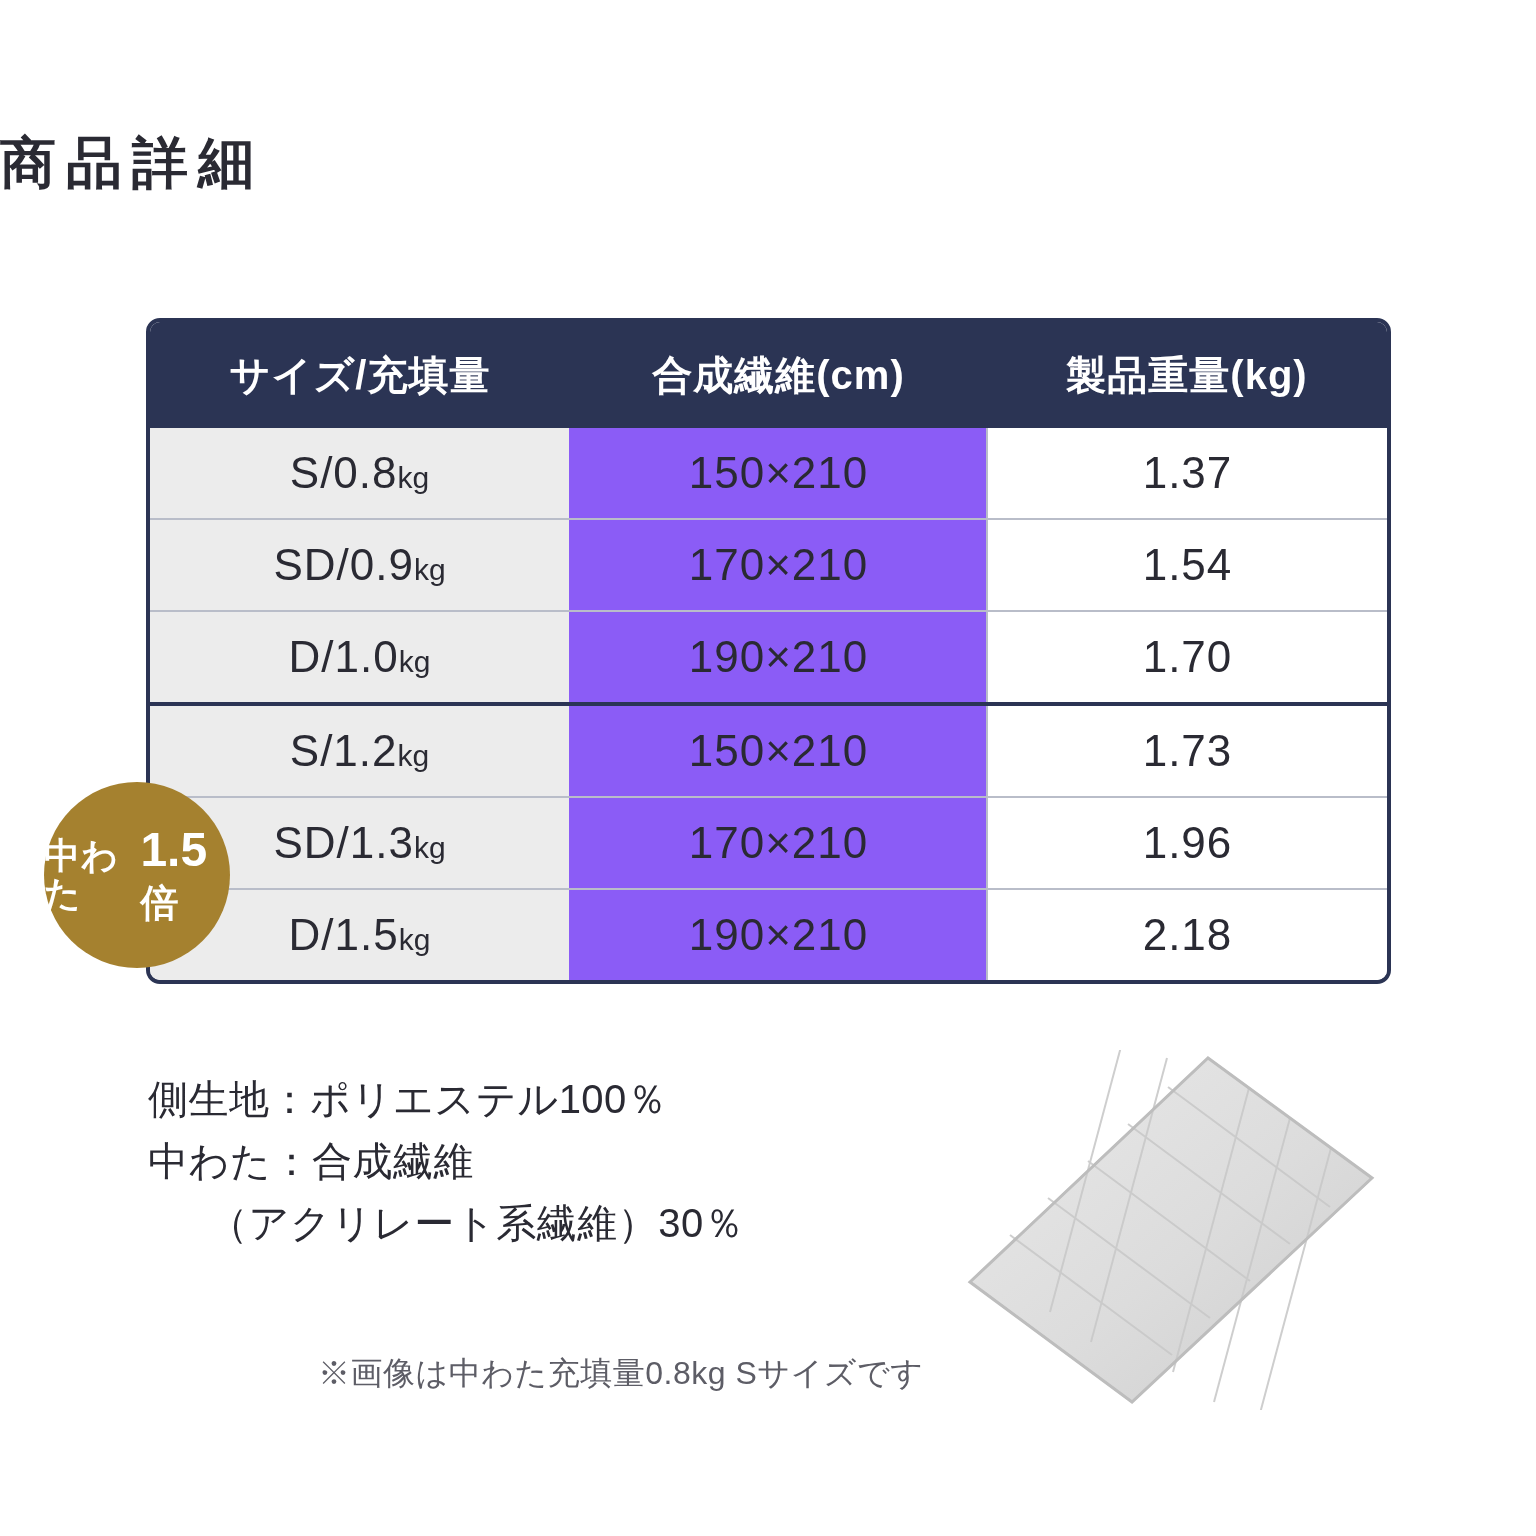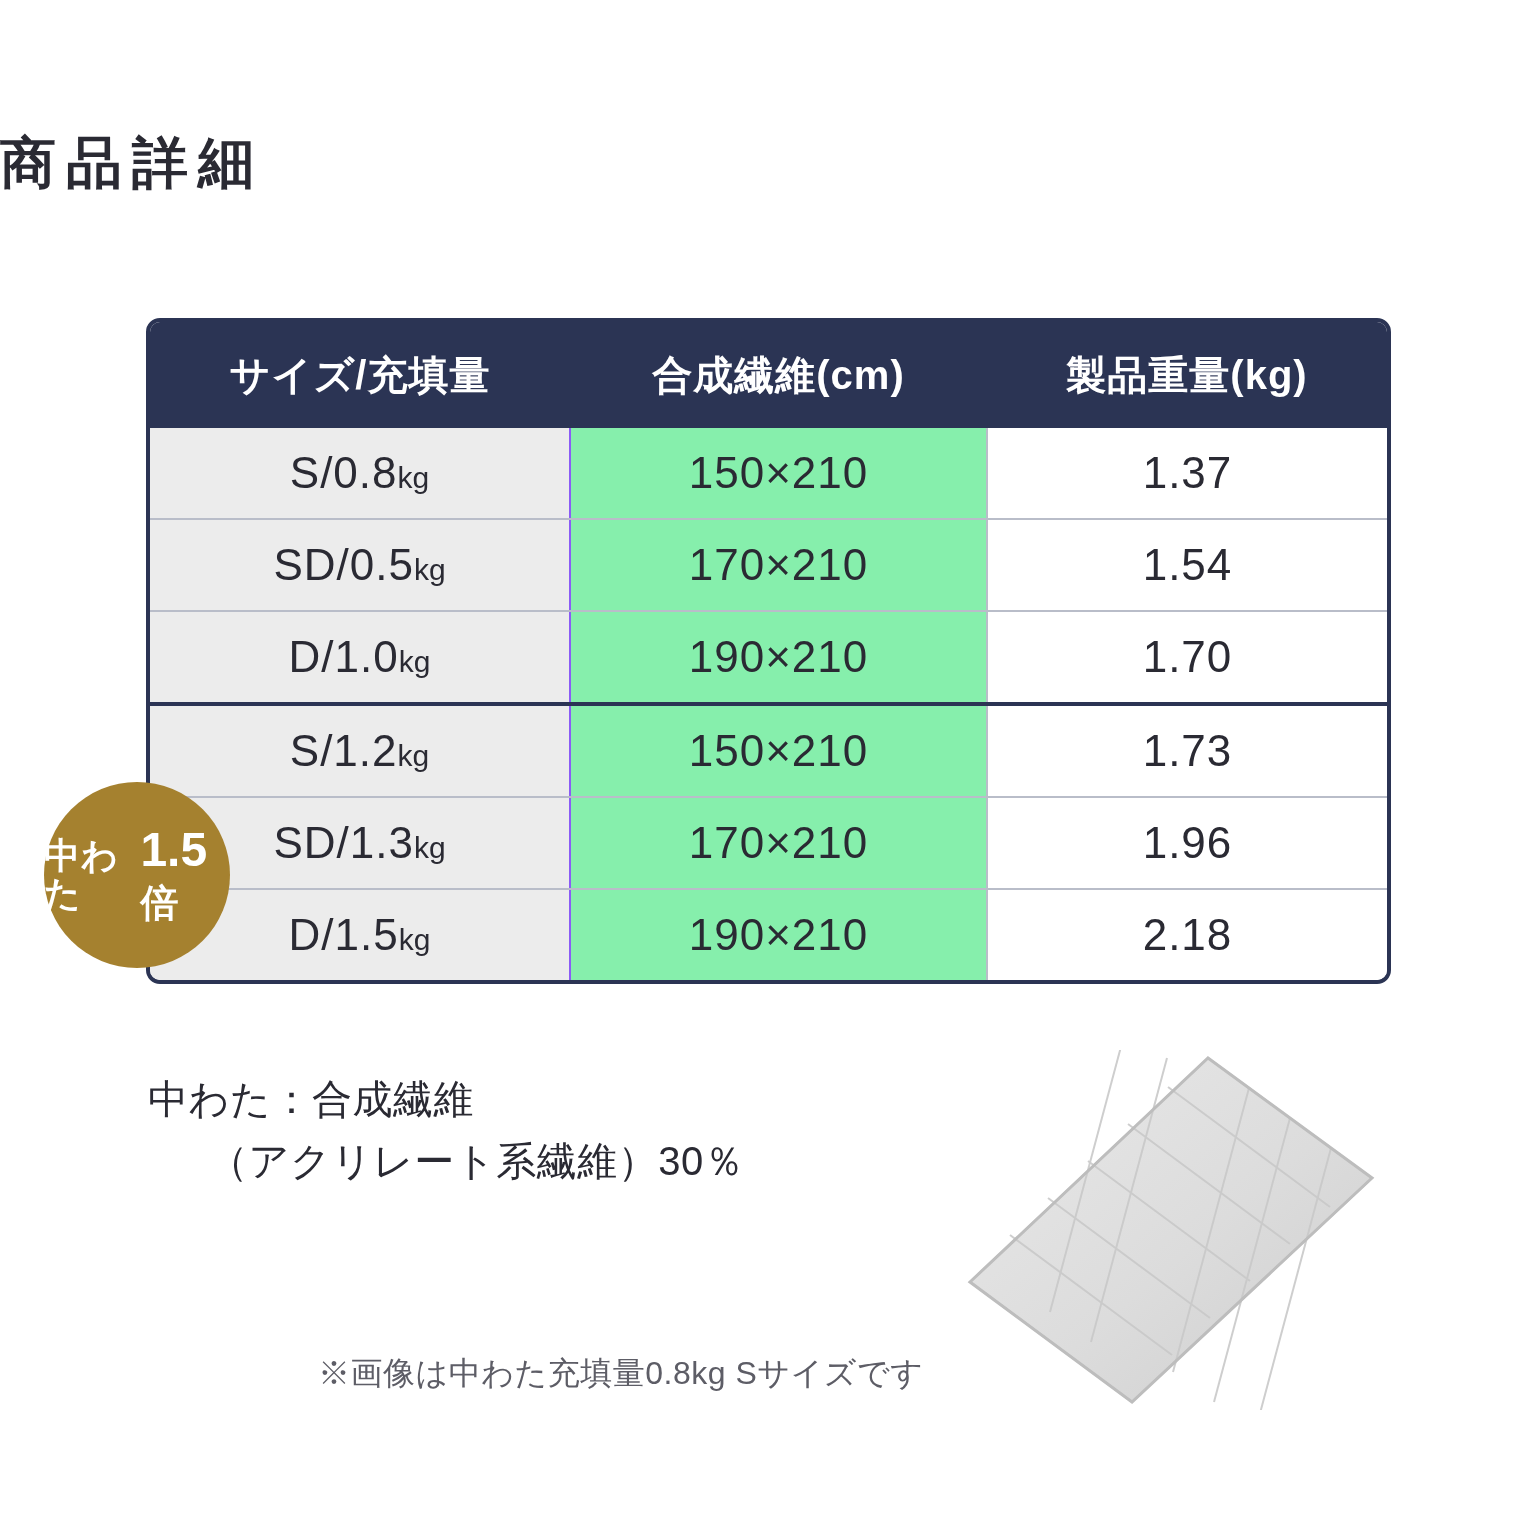--- a/index.html
+++ b/index.html
@@ -87,21 +87,21 @@
   tbody tr:last-child td {
     border-bottom: none;
   }
 
   tbody td.cell-size {
     background: #ececec;
     border-right: 2px solid #8b5cf6;
     letter-spacing: 1px;
   }
   tbody td.cell-dim {
-    background: #86efac;
+    background: #8b5cf6;
     border-right: 2px solid #b9bdc9;
     letter-spacing: 1px;
   }
   tbody td.cell-wt {
     background: #ffffff;
     letter-spacing: 1px;
   }
 
   tbody tr.group-start td {
     border-top: 4px solid #2b3454;
@@ -192,21 +192,21 @@
           <th class="col-wt">製品重量(kg)</th>
         </tr>
       </thead>
       <tbody>
         <tr>
           <td class="cell-size"><span>S/0.8</span><span class="kg-unit">kg</span></td>
           <td class="cell-dim">150×210</td>
           <td class="cell-wt">1.37</td>
         </tr>
         <tr>
-          <td class="cell-size"><span>SD/0.5</span><span class="kg-unit">kg</span></td>
+          <td class="cell-size"><span>SD/0.9</span><span class="kg-unit">kg</span></td>
           <td class="cell-dim">170×210</td>
           <td class="cell-wt">1.54</td>
         </tr>
         <tr>
           <td class="cell-size"><span>D/1.0</span><span class="kg-unit">kg</span></td>
           <td class="cell-dim">190×210</td>
           <td class="cell-wt">1.70</td>
         </tr>
         <tr class="group-start">
           <td class="cell-size"><span>S/1.2</span><span class="kg-unit">kg</span></td>
@@ -226,20 +226,21 @@
       </tbody>
     </table>
   </div>
 
   <div class="badge">
     <span class="badge-top">中わた</span>
     <span class="badge-bottom"><span>1.5</span><span class="small">倍</span></span>
   </div>
 
   <div class="materials">
+    <div>側生地：ポリエステル100％</div>
     <div>中わた：合成繊維</div>
     <div class="indent">（アクリレート系繊維）30％</div>
   </div>
 
   <div class="note">※画像は中わた充填量0.8kg Sサイズです</div>
 
   <div class="photo">
     <svg width="420" height="360" viewBox="0 0 420 360" xmlns="http://www.w3.org/2000/svg">
       <defs>
         <linearGradient id="quiltGrad" x1="0" y1="0" x2="1" y2="1">

